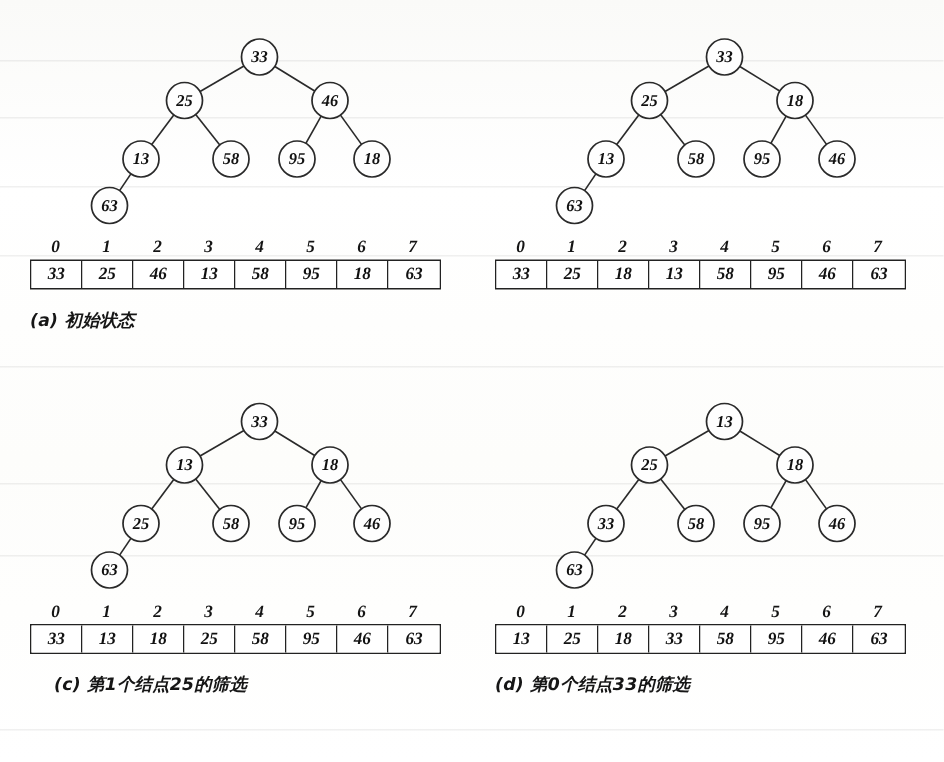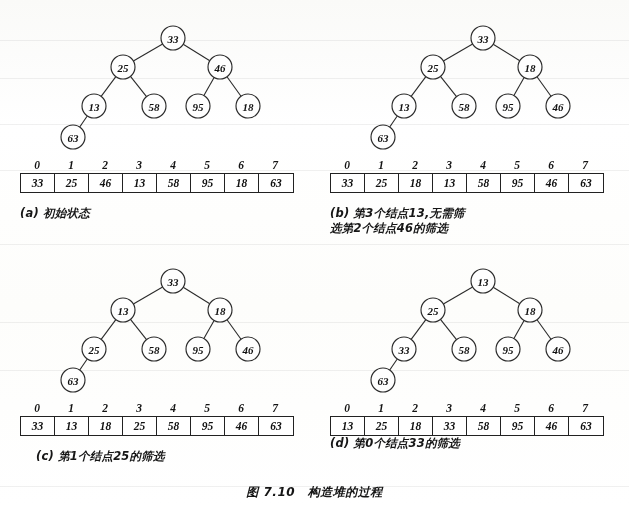--- a/index.html
+++ b/index.html
@@ -260,24 +260,20 @@
           <div class="cell">33</div>
           <div class="cell">25</div>
           <div class="cell">18</div>
           <div class="cell">13</div>
           <div class="cell">58</div>
           <div class="cell">95</div>
           <div class="cell">46</div>
           <div class="cell">63</div>
         </div>
     </div>
-    <div class="caption" style="left:0; top:198px; width:290px;">
-      <div class="cn">(b) 第3个结点13,无需筛</div>
-      <div class="cn">选第2个结点46的筛选</div>
-    </div>
   </div>
 
   <div class="panel" id="panel-c" style="left:20px; top:251px; width:290px; height:240px;">
     <svg class="tree" width="290" height="150">
         <line x1="142.61962572885835" y1="36.02061707726215" x2="113.38037427114165" y2="52.97938292273785"></line>
         <line x1="163.2124321535961" y1="36.30128792455929" x2="189.7875678464039" y2="52.69871207544071"></line>
         <line x1="95.83956680386527" y1="68.6295480913536" x2="81.16043319613473" y2="88.3704519086464"></line>
         <line x1="110.46692950690442" y1="68.39387905707329" x2="126.53307049309558" y2="88.60612094292671"></line>
         <line x1="194.1041457568171" y1="69.45174161291516" x2="183.8958542431829" y2="87.54825838708484"></line>
         <line x1="206.99848139709678" y1="68.7478848030991" x2="221.00151860290322" y2="88.2521151969009"></line>
@@ -399,20 +395,19 @@
           <div class="cell">13</div>
           <div class="cell">25</div>
           <div class="cell">18</div>
           <div class="cell">33</div>
           <div class="cell">58</div>
           <div class="cell">95</div>
           <div class="cell">46</div>
           <div class="cell">63</div>
         </div>
     </div>
-    <div class="caption" style="left:0; top:185px; width:290px;">
+    <div class="caption" style="left:0; top:198px; width:290px;">
       <div class="cn">(d) 第0个结点33的筛选</div>
     </div>
   </div>
 
-  <div class="fig-title" style="top:484px;">图 7.10　构造堆的过程</div>
 
 </div>
 
 </body></html>

